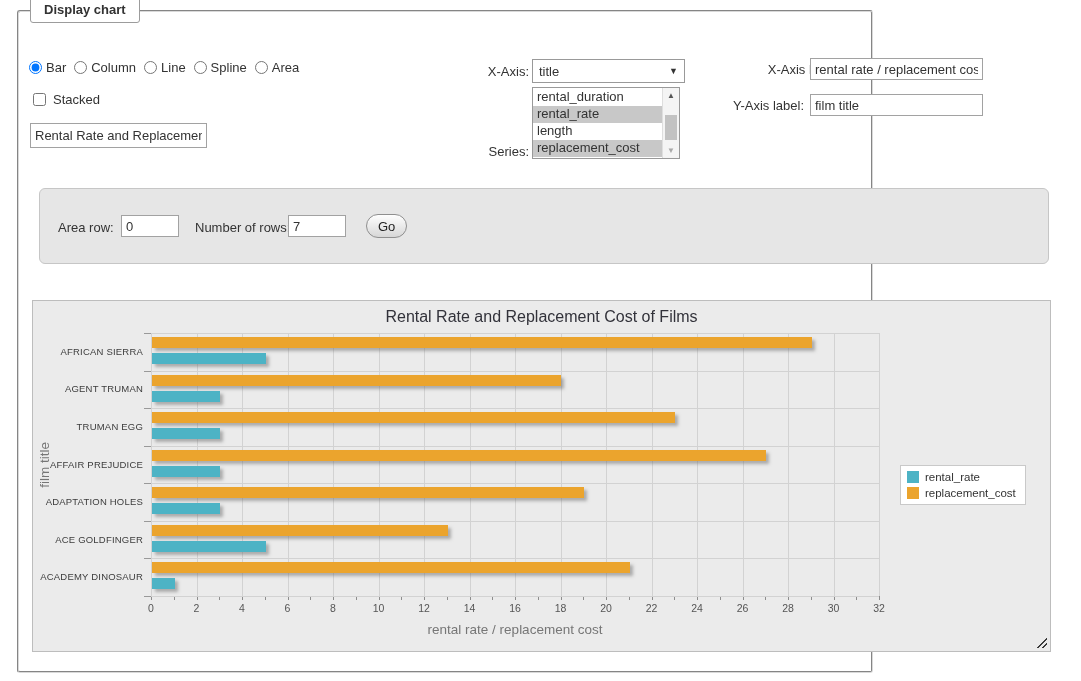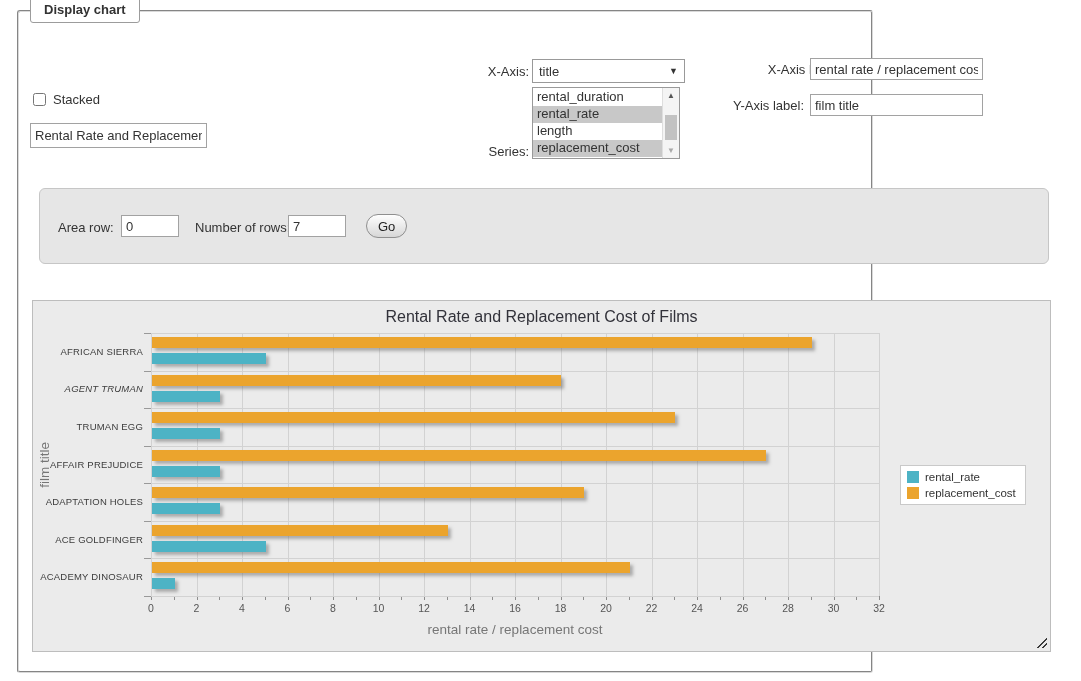--- a/index.html
+++ b/index.html
@@ -117,20 +117,42 @@
     background:repeating-linear-gradient(135deg,#3a3a3a 0 1.4px,transparent 1.4px 4px);
     clip-path:polygon(100% 0,100% 100%,0 100%);
   }
 </style>
 </head>
 <body>
 
 <div class="fieldset">
   <div class="legendbox">Display chart</div>
 
+  <div class="radio-row">
+      <label class="rlabel">
+        <input class="" type="radio" name="ctype" checked="" style="">
+        <span class="">Bar</span>
+      </label>
+      <label class="rlabel">
+        <input class="" type="radio" name="ctype" style="">
+        <span class="">Column</span>
+      </label>
+      <label class="rlabel">
+        <input class="" type="radio" name="ctype" style="">
+        <span class="">Line</span>
+      </label>
+      <label class="rlabel">
+        <input class="" type="radio" name="ctype" style="">
+        <span class="">Spline</span>
+      </label>
+      <label class="rlabel">
+        <input class="" type="radio" name="ctype" style="">
+        <span class="">Area</span>
+      </label>
+    </div>
 
   <div class="stacked-row">
     <input type="checkbox" style="">
     <span>Stacked</span>
   </div>
 
   <input class="txt-input title-input" type="text" value="Rental Rate and Replacement Cost of Films" style="">
 
   <div class="lbl xaxis-lbl">X-Axis:</div>
   <div class="select">
@@ -252,21 +274,21 @@
         <div class="ytick" style="top: 112.714px;"></div>
         <div class="hgrid" style="top: 150.286px;"></div>
         <div class="ytick" style="top: 150.286px;"></div>
         <div class="hgrid" style="top: 187.857px;"></div>
         <div class="ytick" style="top: 187.857px;"></div>
         <div class="hgrid" style="top: 225.429px;"></div>
         <div class="ytick" style="top: 225.429px;"></div>
         <div class="hgrid" style="top: 263px;"></div>
         <div class="ytick" style="top: 263px;"></div>
         <div class="cat" style="top: 12.7857px;">AFRICAN SIERRA</div>
-        <div class="cat" style="top: 50.3571px; font-style: italic;">AGENT TRUMAN</div>
+        <div class="cat" style="top: 50.3571px;">AGENT TRUMAN</div>
         <div class="cat" style="top: 87.9286px;">TRUMAN EGG</div>
         <div class="cat" style="top: 125.5px;">AFFAIR PREJUDICE</div>
         <div class="cat" style="top: 163.071px;">ADAPTATION HOLES</div>
         <div class="cat" style="top: 200.643px;">ACE GOLDFINGER</div>
         <div class="cat" style="top: 238.214px;">ACADEMY DINOSAUR</div>
         <div class="bar" style="top: 4px; left: 1px; width: 659.522px; background: rgb(235, 164, 45);"></div>
         <div class="bar" style="top: 41.5714px; left: 1px; width: 409.272px; background: rgb(235, 164, 45);"></div>
         <div class="bar" style="top: 79.1429px; left: 1px; width: 523.022px; background: rgb(235, 164, 45);"></div>
         <div class="bar" style="top: 116.714px; left: 1px; width: 614.022px; background: rgb(235, 164, 45);"></div>
         <div class="bar" style="top: 154.286px; left: 1px; width: 432.022px; background: rgb(235, 164, 45);"></div>

